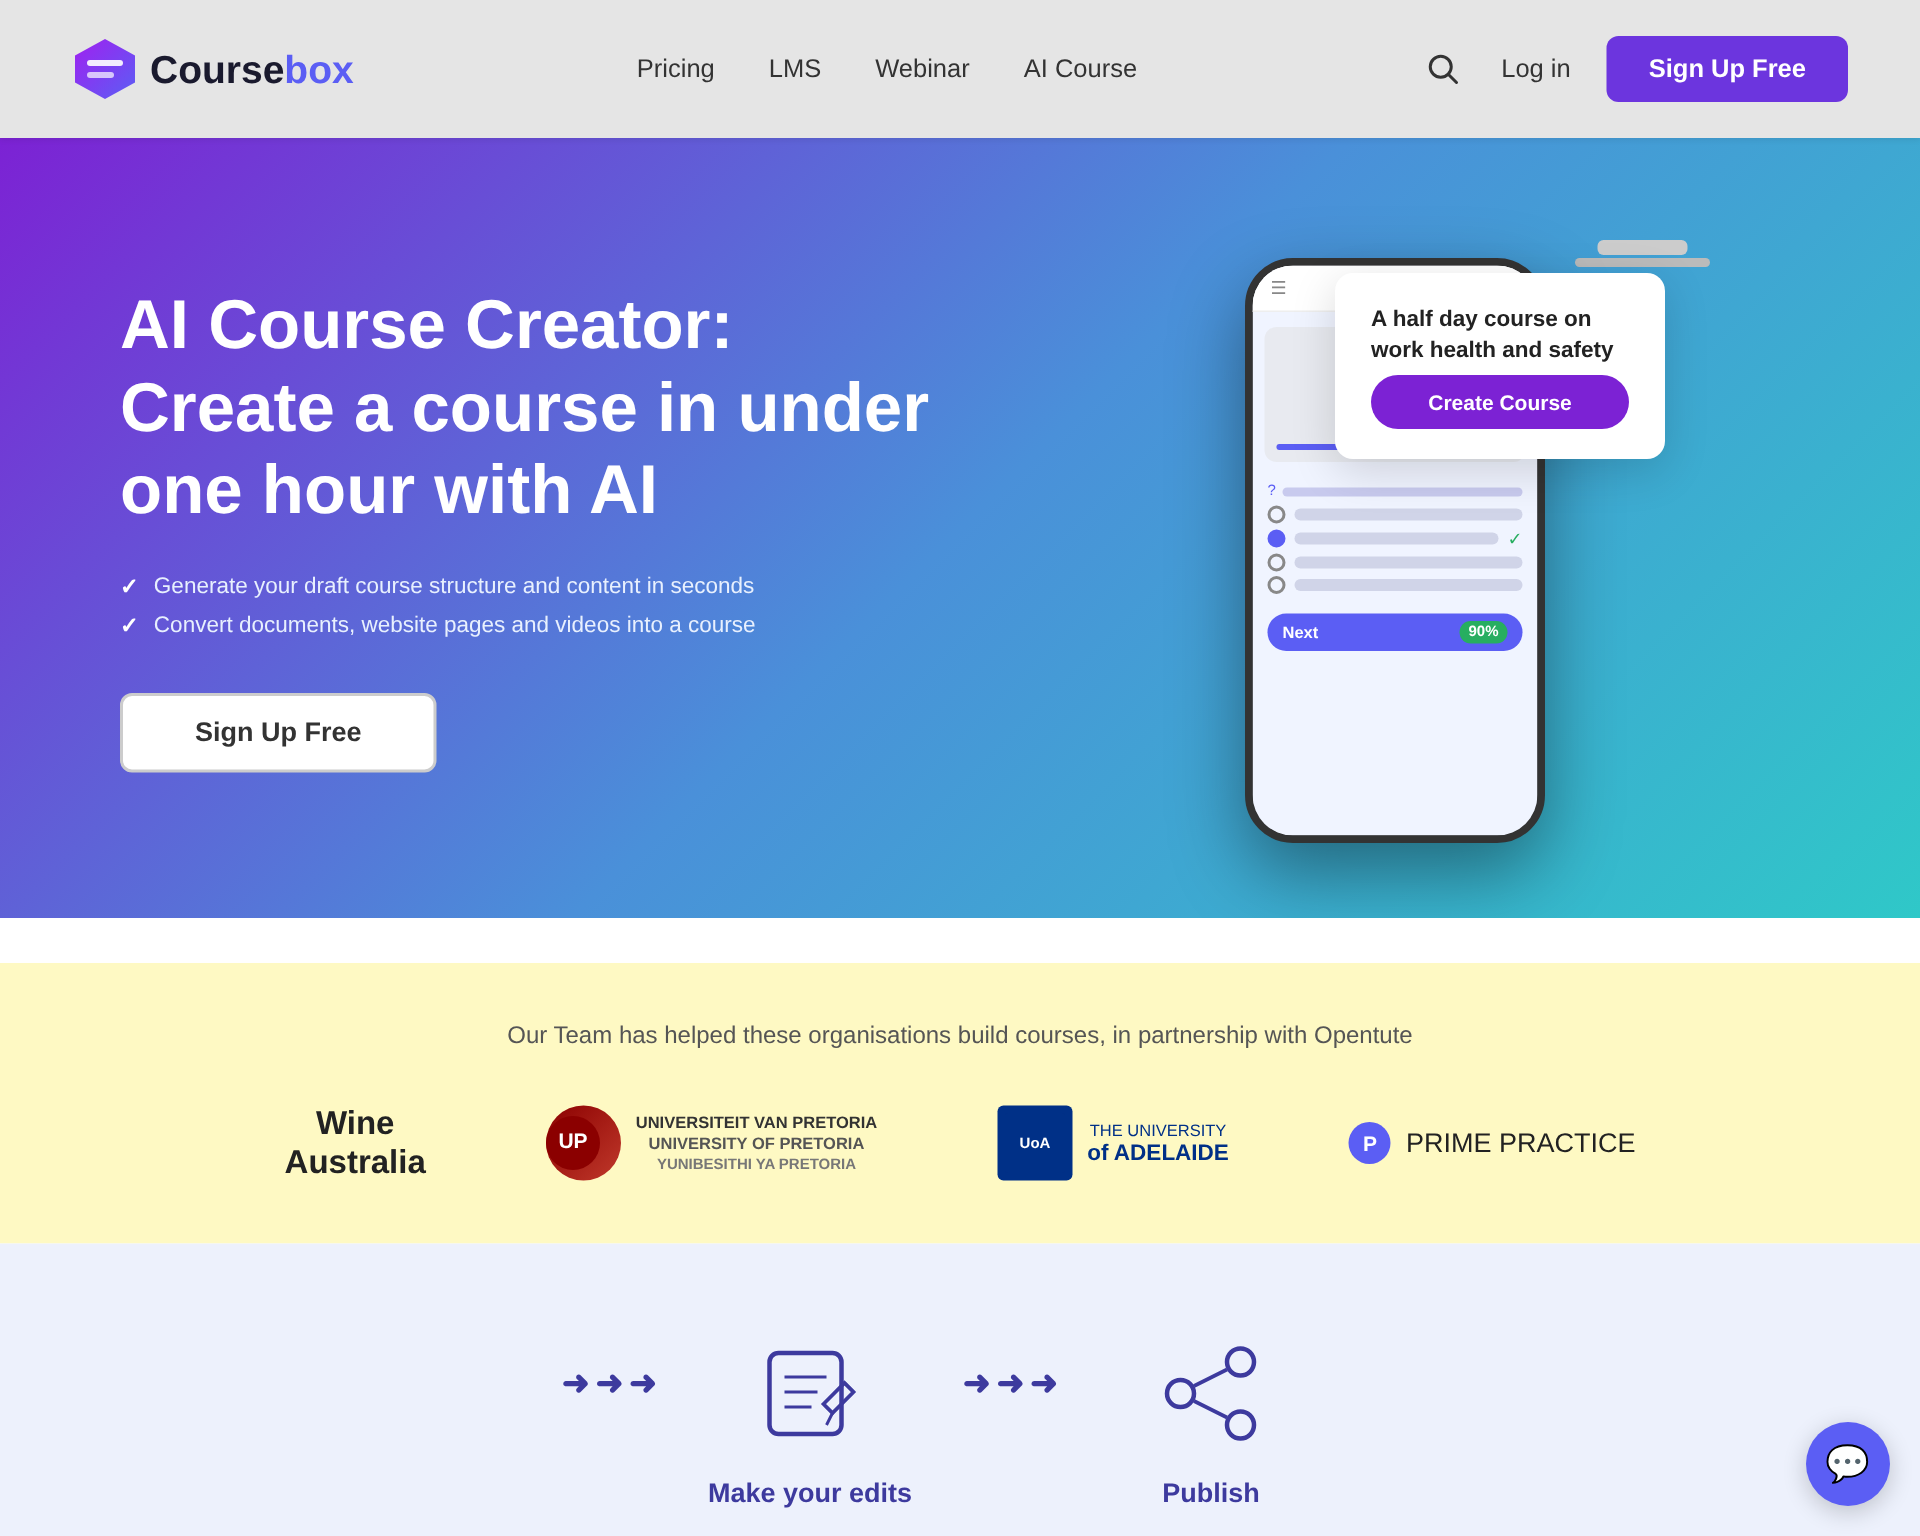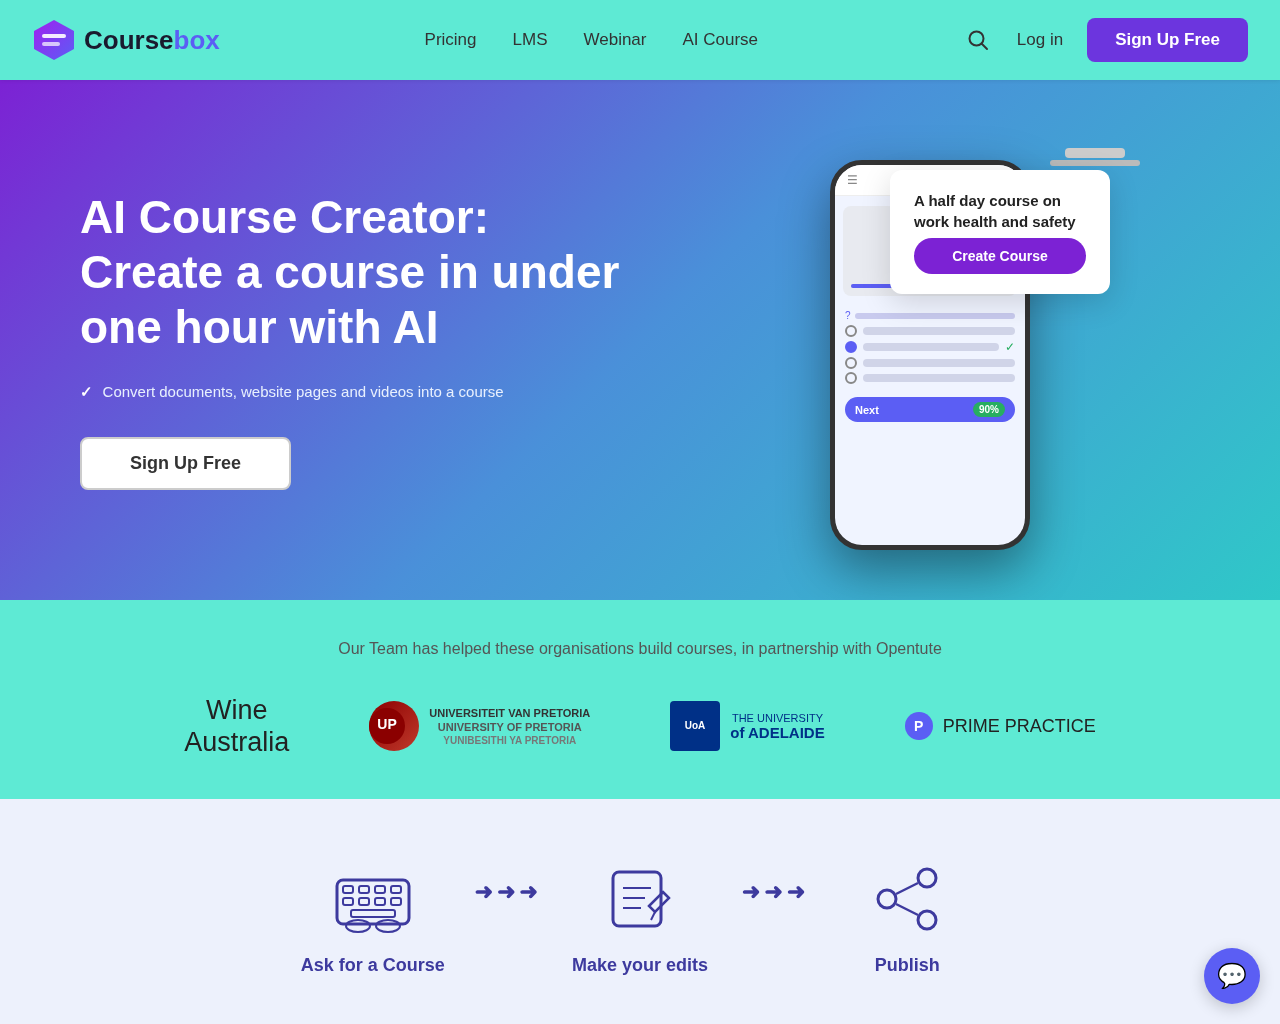--- a/index.html
+++ b/index.html
@@ -1,21 +1,21 @@
 <!DOCTYPE html>
 <html><head>
   <meta charset="utf-8">
   <style>
     * { margin: 0; padding: 0; box-sizing: border-box; }
     body { font-family: -apple-system, BlinkMacSystemFont, 'Segoe UI', sans-serif; width: 1280px; overflow-x: hidden; }
 
     
     nav {
       display: flex; align-items: center; justify-content: space-between;
-      padding: 0 32px; height: 80px; background: #5eead4;
+      padding: 0 48px; height: 92px; background: #e5e5e5;
       box-shadow: 0 1px 4px rgba(0,0,0,0.08);
       position: relative; z-index: 10;
     }
     .nav-logo { display: flex; align-items: center; gap: 8px; text-decoration: none; }
     .logo-text { font-size: 26px; font-weight: 700; color: #1a1a2e; }
     .logo-text span { color: #5b5ef4; }
     .nav-links { display: flex; align-items: center; gap: 36px; }
     .nav-links a {
       text-decoration: none; color: #333; font-size: 17px; font-weight: 500;
     }
@@ -128,30 +128,30 @@
       width: 90px; height: 6px; background: #bbb; border-radius: 4px;
       margin: 2px auto 0; display: block;
     }
     .dashed-arrow {
       position: absolute; top: 140px; right: 240px; z-index: 1;
       color: #fff; font-size: 22px; opacity: 0.7;
     }
 
     
     .partnership {
-      padding: 40px 80px; text-align: center; background: #5eead4;
+      padding: 40px 80px; text-align: center; background: #fef9c3; margin-top: 30px;
     }
     .partnership-text {
       color: #555; font-size: 16px; margin-bottom: 36px;
     }
     .logos-row {
       display: flex; justify-content: center; align-items: center; gap: 80px; flex-wrap: wrap;
     }
     .logo-item { display: flex; flex-direction: column; align-items: center; }
-    .logo-name { font-size: 27px; font-weight: 400; color: #222; line-height: 1.2; }
+    .logo-name { font-size: 22px; font-weight: 700; color: #222; line-height: 1.2; }
     .univ-pretoria {
       display: flex; align-items: center; gap: 10px;
     }
     .univ-pretoria .univ-emblem {
       width: 50px; height: 50px; background: linear-gradient(135deg, #8b0000, #c0392b);
       border-radius: 50%; display: flex; align-items: center; justify-content: flex-start;
       color: #fff; font-size: 18px; font-weight: 700;
     }
     .univ-pretoria .univ-text { font-size: 13px; font-weight: 700; color: #333; line-height: 1.3; }
     .univ-adelaide {
@@ -235,20 +235,21 @@
     </button>
     <a href="#" class="nav-login">Log in</a>
     <button class="btn-signup-nav">Sign Up Free</button>
   </div>
 </nav>
 
 <section class="hero">
   <div class="hero-left">
     <h1 class="hero-title">AI Course Creator: Create a course in under one hour with AI</h1>
     <ul class="hero-features">
+      <li>Generate your draft course structure and content in seconds</li>
       <li>Convert documents, website pages and videos into a course</li>
     </ul>
     <div class="hero-cta">
       <button class="btn-signup-hero">Sign Up Free</button>
     </div>
   </div>
 
   <div class="hero-right">
 
     <div class="phone-mockup" style="margin-top:30px; margin-left: 20px;">
@@ -346,40 +347,20 @@
     <div class="prime-practice">
       <div class="prime-icon">P</div>
       <div class="prime-text">PRIME PRACTICE</div>
     </div>
   </div>
 </section>
 
 <section class="how-it-works">
   <div class="steps-row">
 
-    <div class="step">
-      <div class="step-icon">
-        <svg width="80" height="70" viewBox="0 0 80 70">
-          <rect x="4" y="16" width="72" height="44" rx="6" fill="none" stroke="#3d3a9e" stroke-width="3"></rect>
-          <rect x="10" y="22" width="10" height="7" rx="2" fill="none" stroke="#3d3a9e" stroke-width="2"></rect>
-          <rect x="26" y="22" width="10" height="7" rx="2" fill="none" stroke="#3d3a9e" stroke-width="2"></rect>
-          <rect x="42" y="22" width="10" height="7" rx="2" fill="none" stroke="#3d3a9e" stroke-width="2"></rect>
-          <rect x="58" y="22" width="10" height="7" rx="2" fill="none" stroke="#3d3a9e" stroke-width="2"></rect>
-          <rect x="10" y="34" width="10" height="7" rx="2" fill="none" stroke="#3d3a9e" stroke-width="2"></rect>
-          <rect x="26" y="34" width="10" height="7" rx="2" fill="none" stroke="#3d3a9e" stroke-width="2"></rect>
-          <rect x="42" y="34" width="10" height="7" rx="2" fill="none" stroke="#3d3a9e" stroke-width="2"></rect>
-          <rect x="58" y="34" width="10" height="7" rx="2" fill="none" stroke="#3d3a9e" stroke-width="2"></rect>
-          <rect x="18" y="46" width="44" height="7" rx="2" fill="none" stroke="#3d3a9e" stroke-width="2"></rect>
-
-          <ellipse cx="25" cy="62" rx="12" ry="6" fill="none" stroke="#3d3a9e" stroke-width="2"></ellipse>
-          <ellipse cx="55" cy="62" rx="12" ry="6" fill="none" stroke="#3d3a9e" stroke-width="2"></ellipse>
-        </svg>
-      </div>
-      <div class="step-label">Ask for a Course</div>
-    </div>
 
     <div class="step-arrows">
       <span class="arrow-item">➜</span>
       <span class="arrow-item">➜</span>
       <span class="arrow-item">➜</span>
     </div>
 
     <div class="step">
       <div class="step-icon">
         <svg width="70" height="70" viewBox="0 0 70 70">

